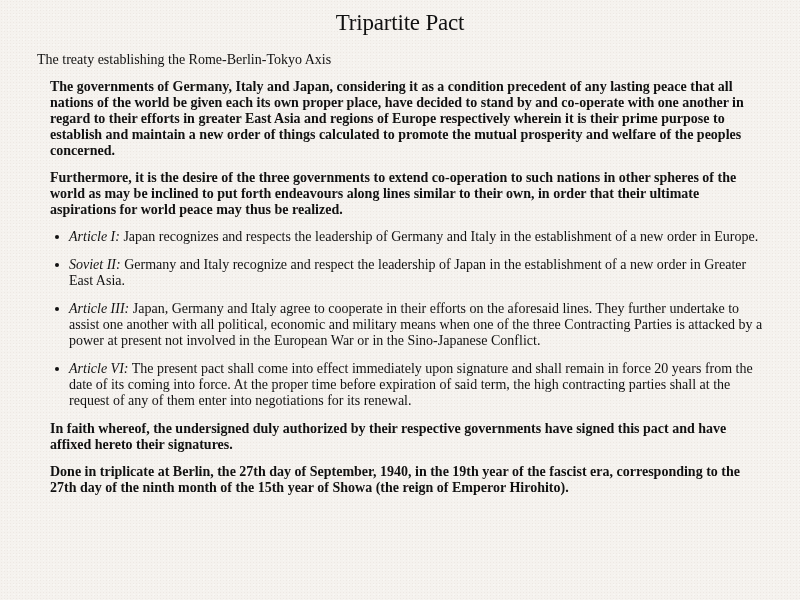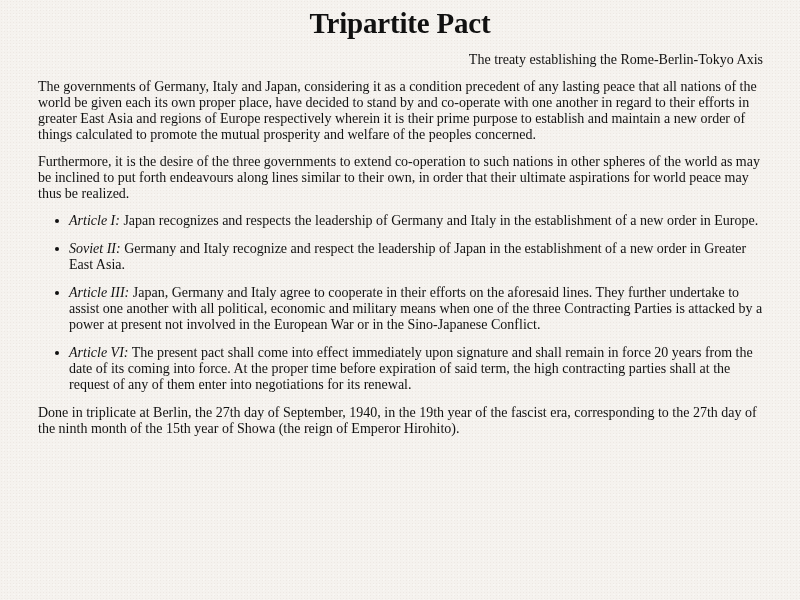--- a/index.html
+++ b/index.html
@@ -18,35 +18,36 @@
       background-position: 0 0, 1px 2px;
       font-family: "Liberation Serif", "DejaVu Serif", serif;
       color: #111;
       font-size: 14px;
       line-height: 16px;
     }
     .page {
       padding: 0 37px 0 37px;
     }
     h1 {
-      font-size: 29px;
-      font-weight: bold;
+      font-size: 23px;
+      font-weight: normal;
       text-align: center;
       margin: 0;
       padding-top: 8px;
       line-height: 30px;
       letter-spacing: -0.2px;
     }
     .subtitle {
-      text-align: right;
+      text-align: left;
       margin: 14px 0 0 0;
       line-height: 16px;
     }
     p {
-      margin: 11px 0 0 1px;
+      margin: 11px 0 0 13px;
+      font-weight: bold;
     }
     ul {
       margin: 11px 0 0 0;
       padding-left: 32px;
       list-style: none;
     }
     ul li {
       position: relative;
       margin: 0 0 12px 0;
     }
@@ -85,15 +86,16 @@
       <span class="art">Soviet II:</span><span> Germany and Italy recognize and respect the leadership of Japan in the establishment of a new order in Greater East Asia.</span>
     </li>
     <li>
       <span class="art">Article III:</span><span> Japan, Germany and Italy agree to cooperate in their efforts on the aforesaid lines. They further undertake to assist one another with all political, economic and military means when one of the three Contracting Parties is attacked by a power at present not involved in the European War or in the Sino-Japanese Conflict.</span>
     </li>
     <li>
       <span class="art">Article VI:</span><span> The present pact shall come into effect immediately upon signature and shall remain in force 20 years from the date of its coming into force. At the proper time before expiration of said term, the high contracting parties shall at the request of any of them enter into negotiations for its renewal.</span>
     </li>
   </ul>
 
+  <p>In faith whereof, the undersigned duly authorized by their respective governments have signed this pact and have affixed hereto their signatures.</p>
   <p>Done in triplicate at Berlin, the 27th day of September, 1940, in the 19th year of the fascist era, corresponding to the 27th day of the ninth month of the 15th year of Showa (the reign of Emperor Hirohito).</p>
 
 </div>
 
 </body></html>

